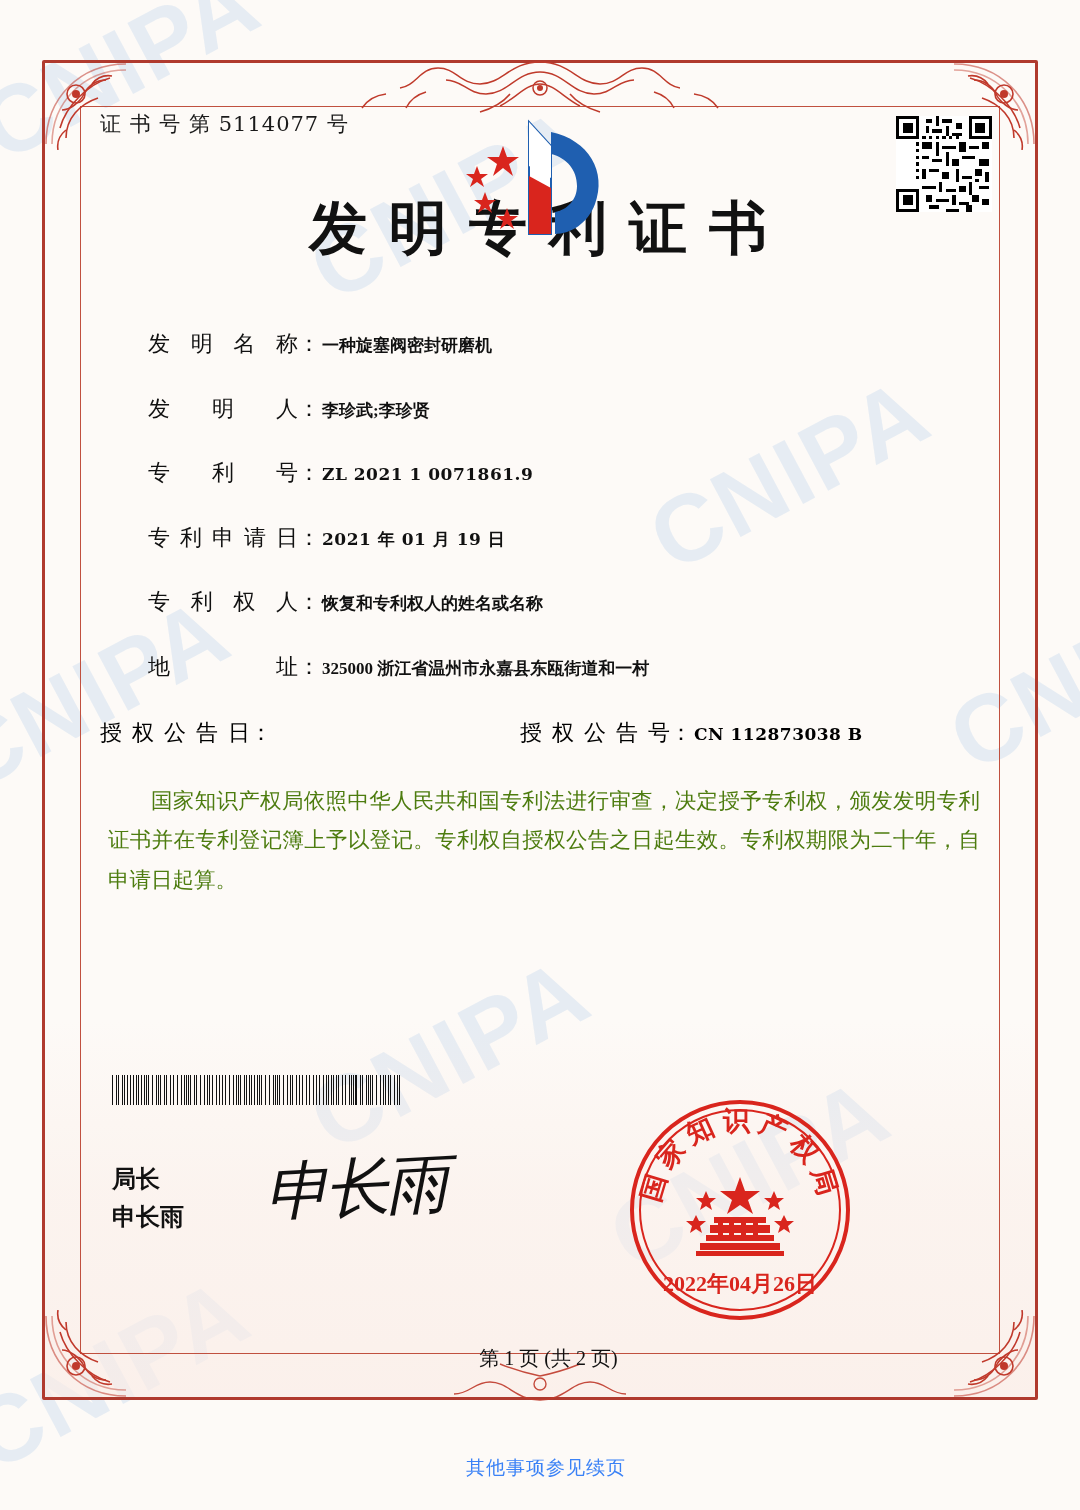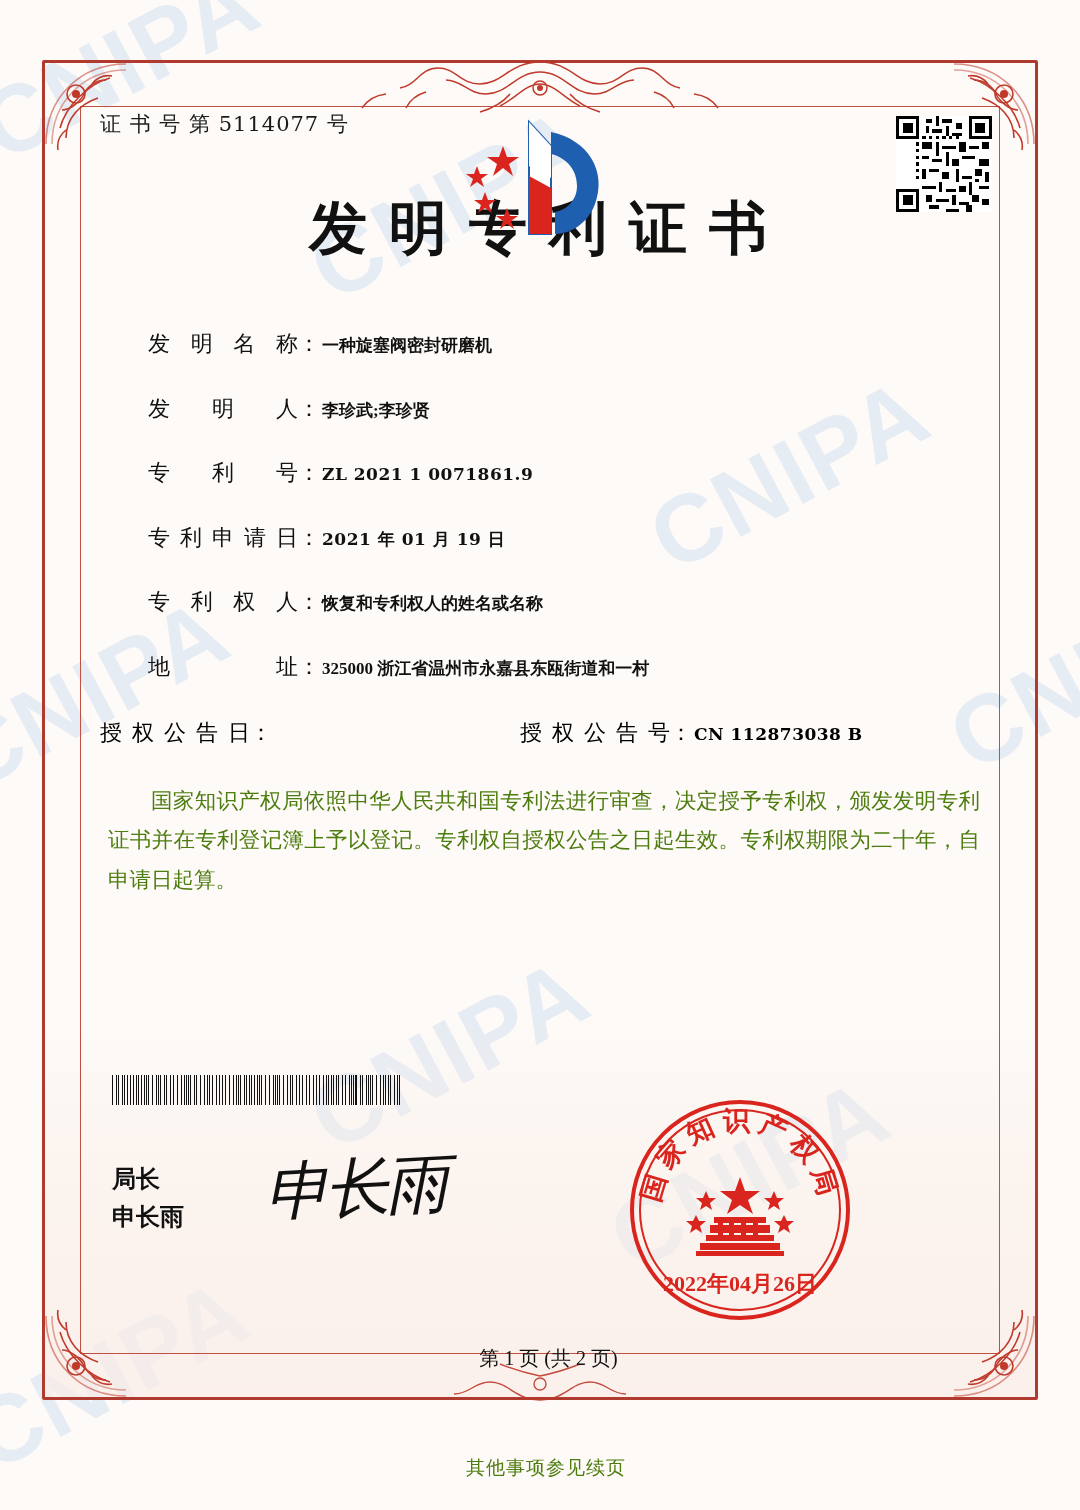--- a/index.html
+++ b/index.html
@@ -199,21 +199,21 @@
     text-align:center;
     font-size:20px;
     color:#111;
     z-index:3;
   }
   .note{
     position:absolute;
     left:12px;right:0;top:1455px;
     text-align:center;
     font-size:19px;
-    color:#4d7c0f;
+    color:#3b82f6;
     z-index:3;
     letter-spacing:1px;
   }
 
   .bg-tint{
     position:absolute;
     left:42px;top:1020px;width:996px;height:380px;
     background:linear-gradient(180deg,rgba(250,240,235,0) 0%,rgba(250,238,232,.55) 45%,rgba(250,236,230,.7) 100%);
     z-index:1;
     pointer-events:none;

